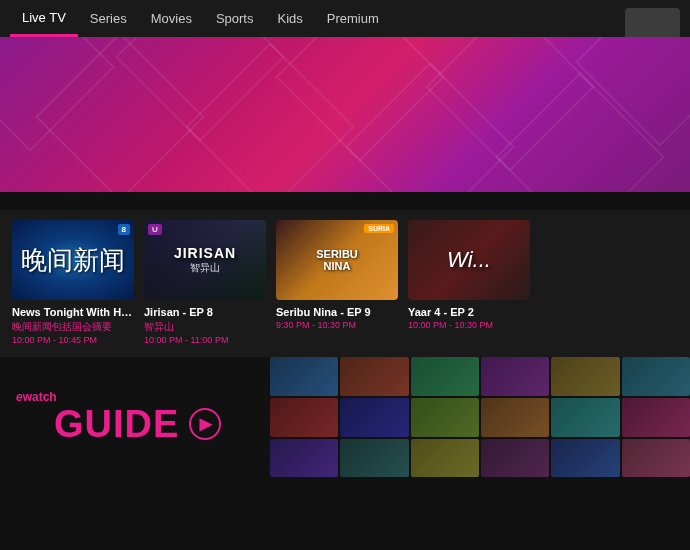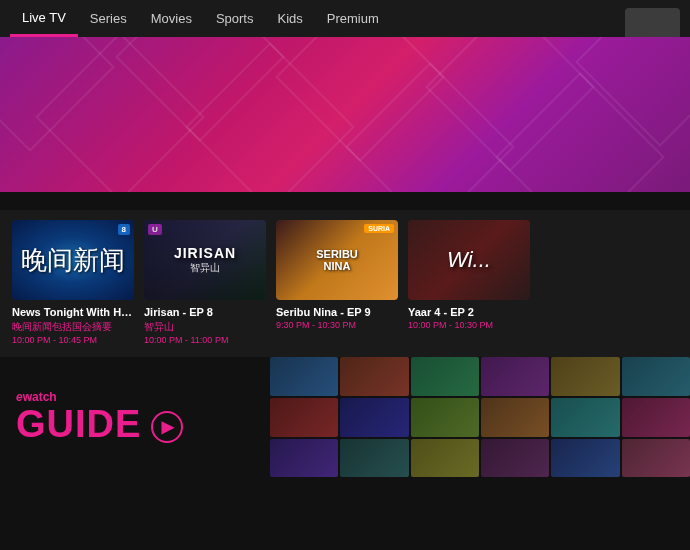--- a/index.html
+++ b/index.html
@@ -224,22 +224,23 @@
       line-height: 1;
       margin-bottom: 2px;
     }
     .guide-title {
       font-size: 38px;
       font-weight: 900;
       color: #e91e8c;
       line-height: 1;
       letter-spacing: 1px;
       display: flex;
-      align-items: flex-end;
+      align-items: center;
       gap: 10px;
+      margin-left: 38px;
     }
     .guide-arrow-btn {
       width: 32px;
       height: 32px;
       border: 2px solid #e91e8c;
       border-radius: 50%;
       display: flex;
       align-items: center;
       justify-content: center;
       cursor: pointer;

